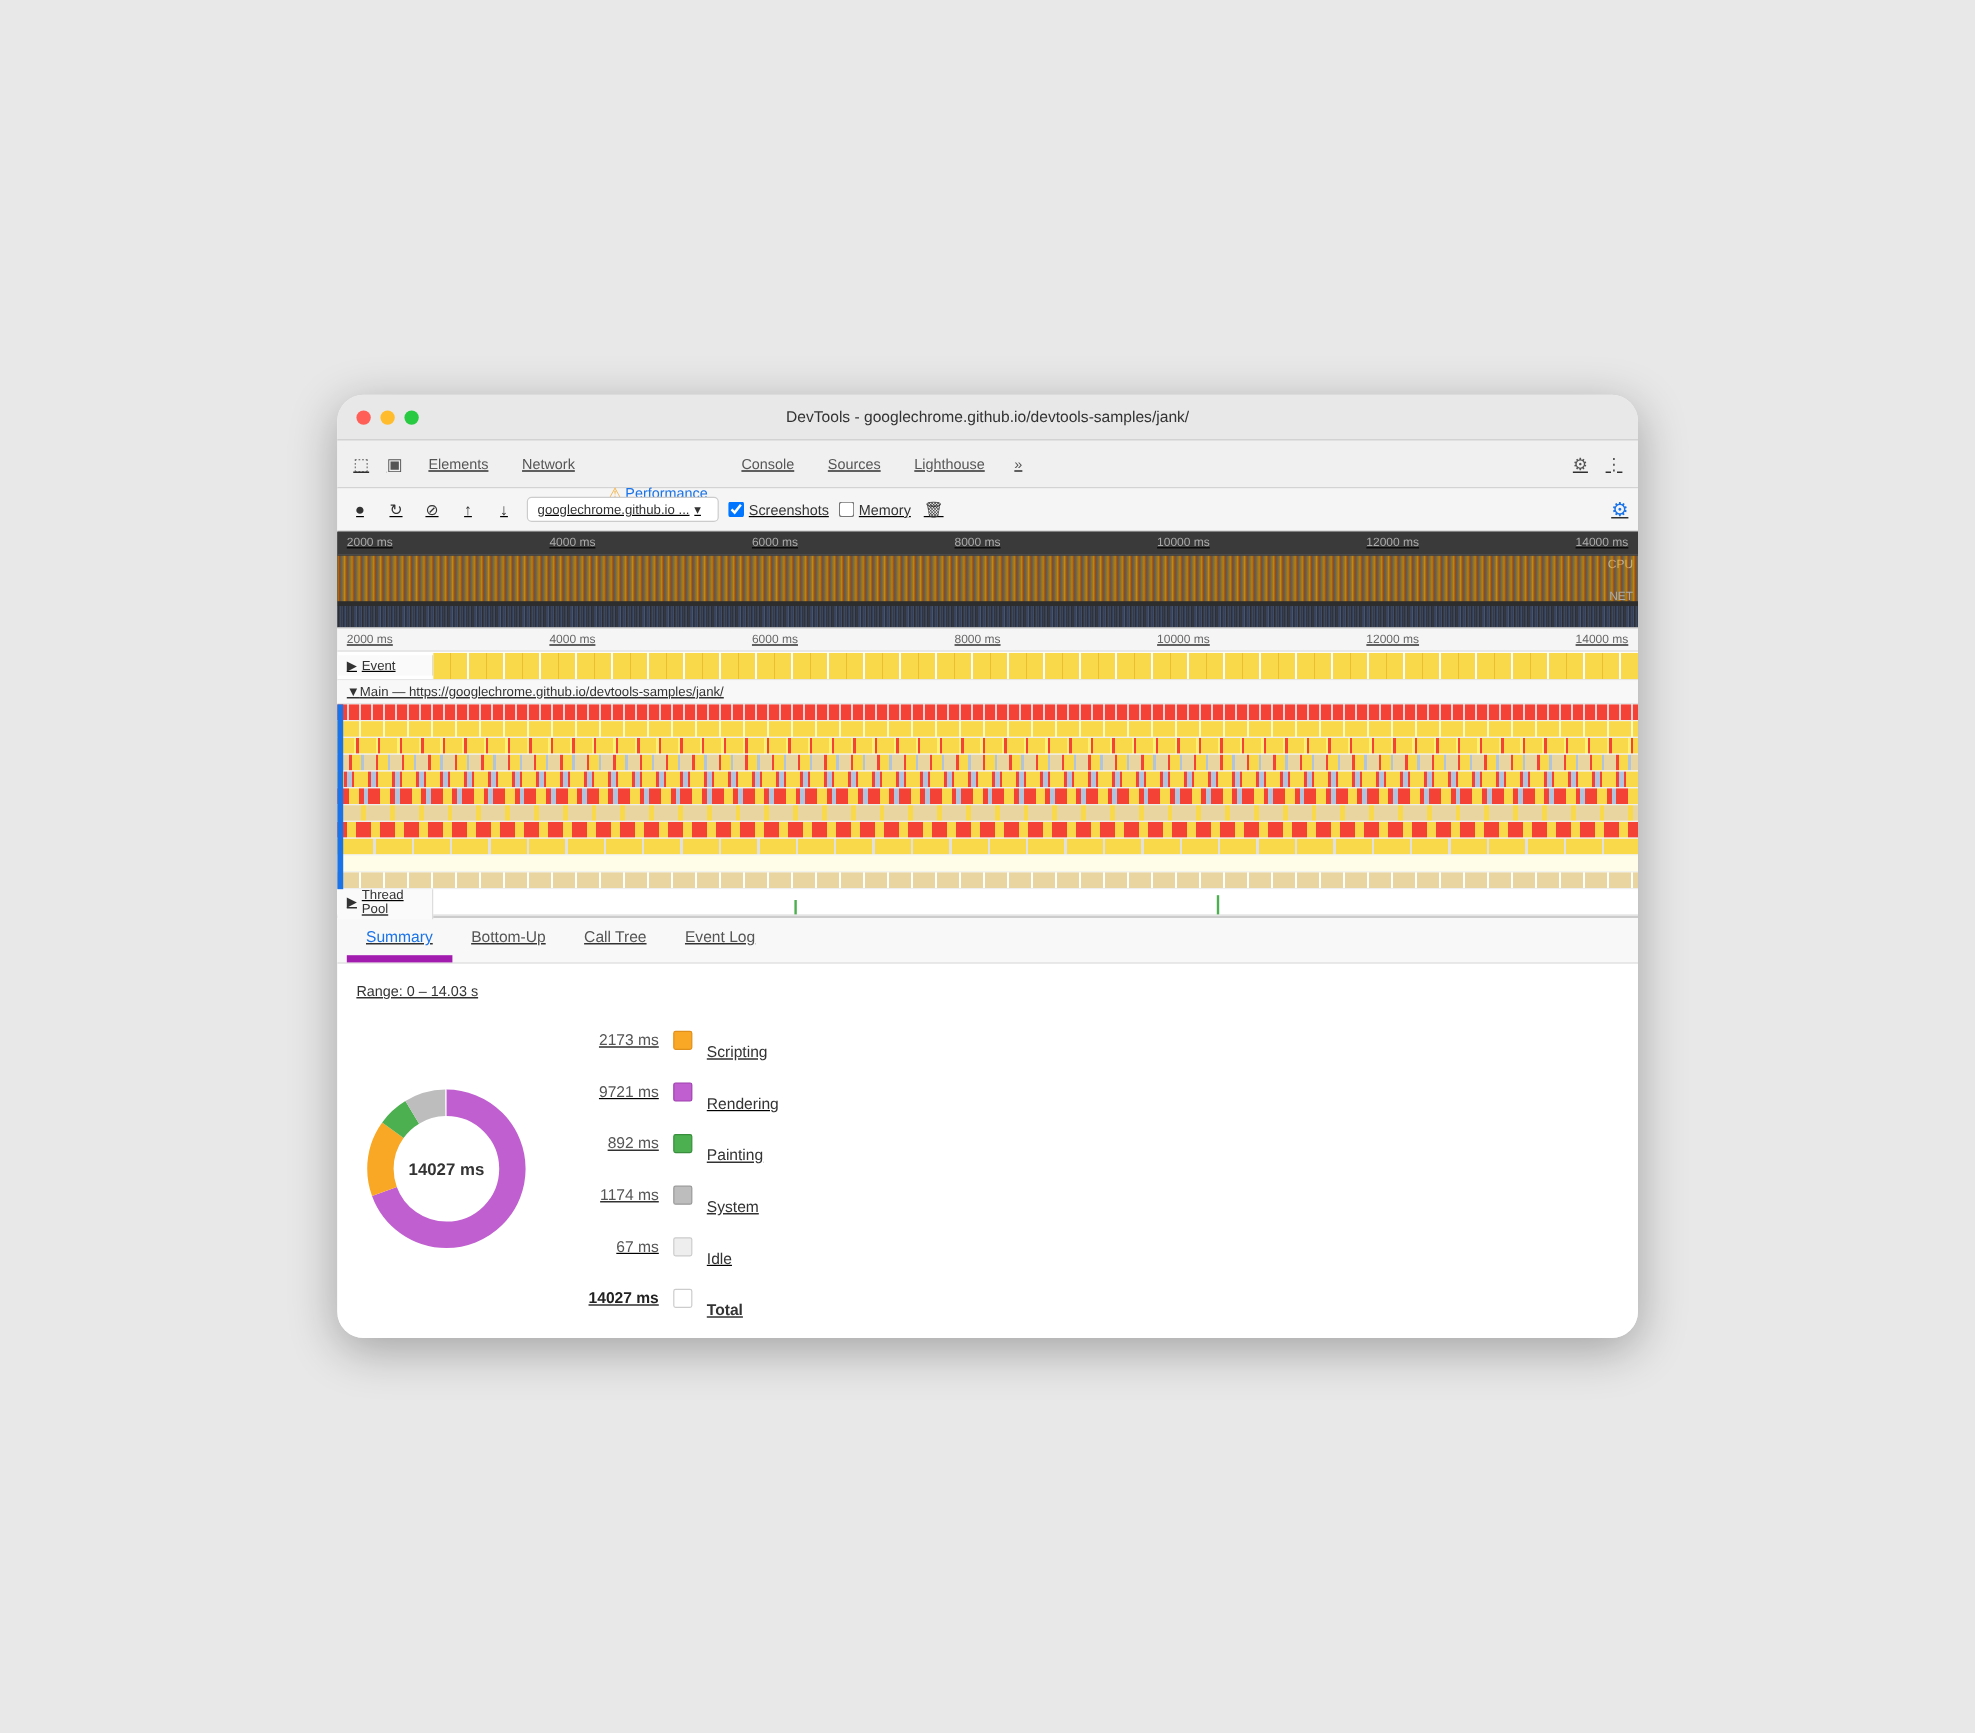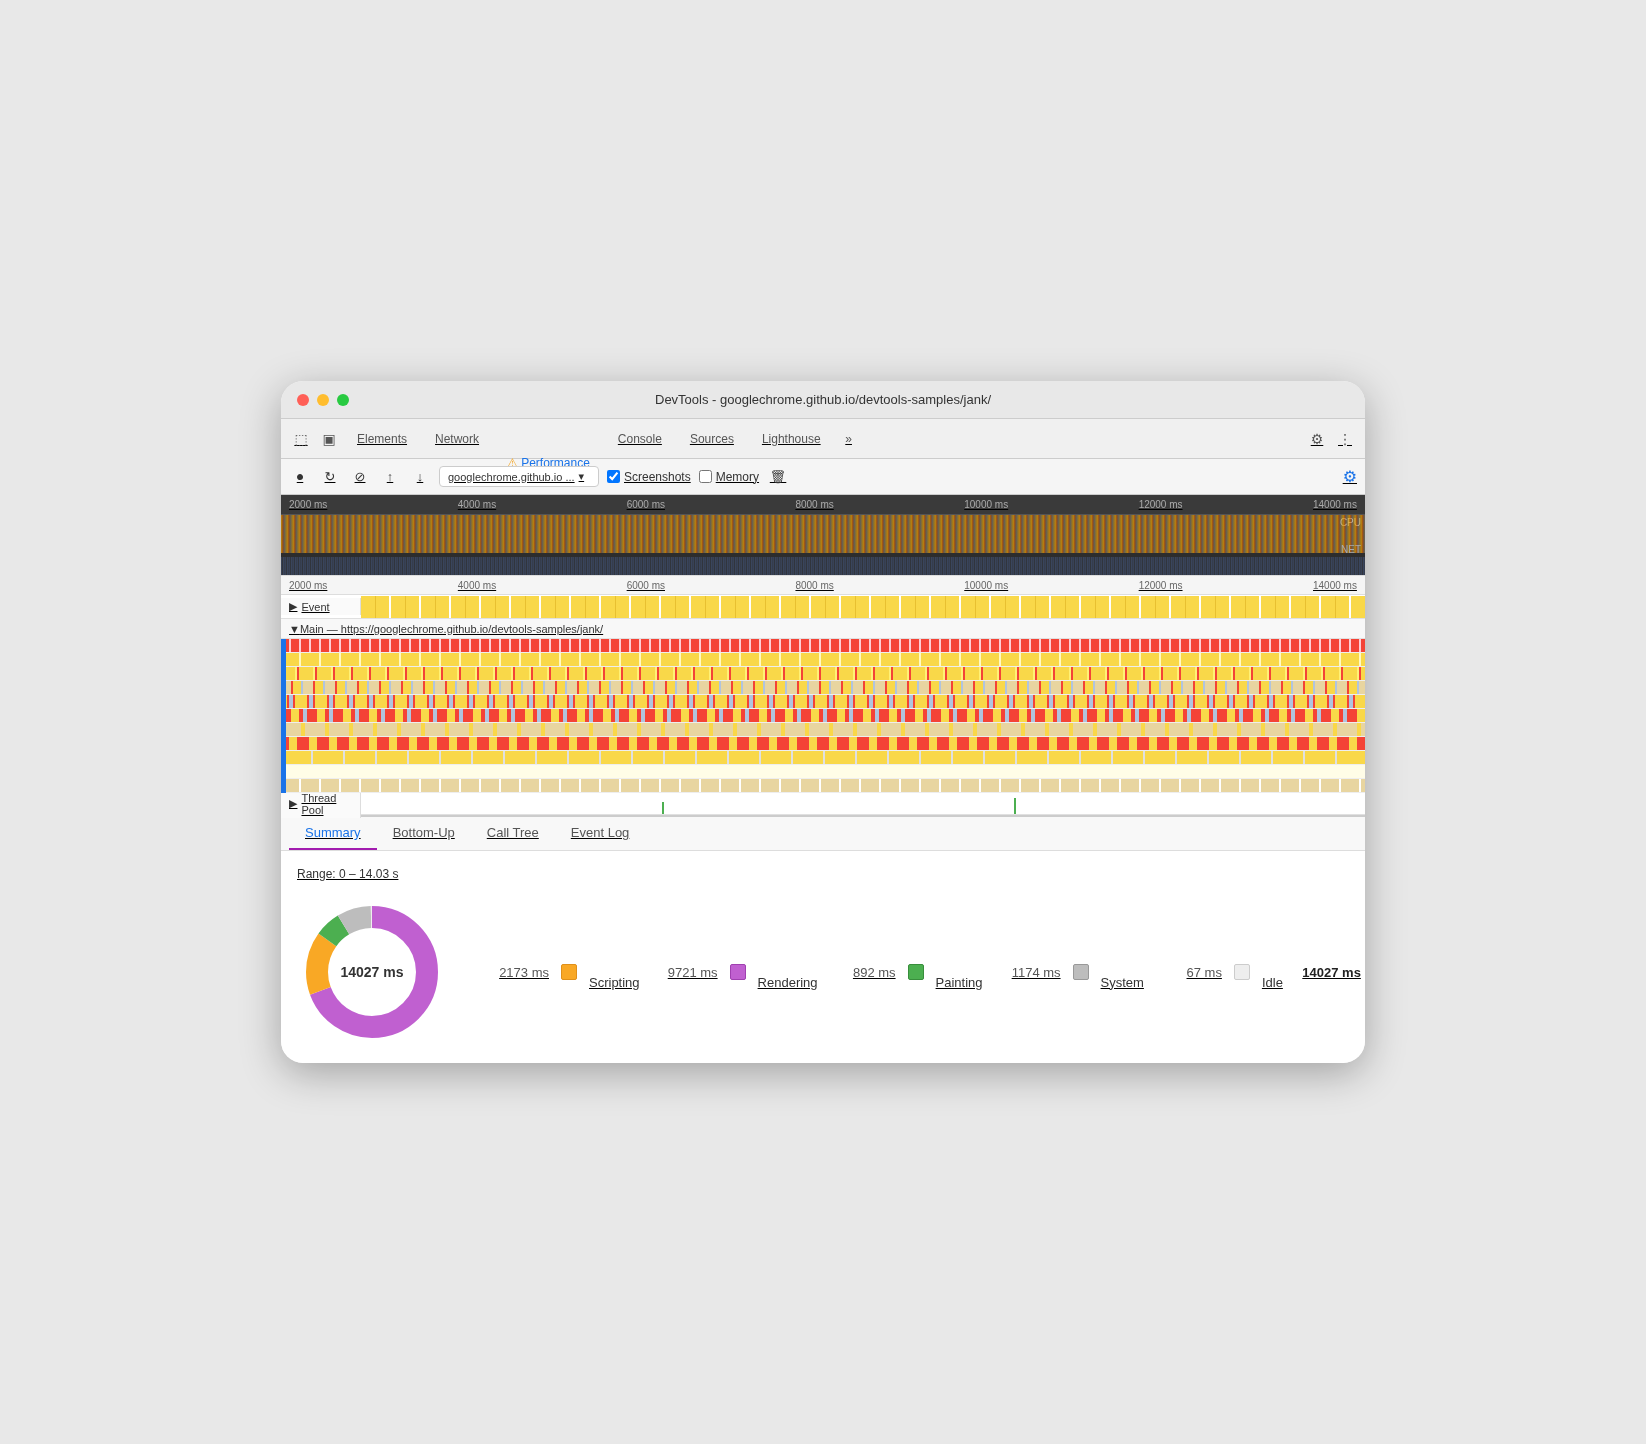--- a/index.html
+++ b/index.html
@@ -317,21 +317,21 @@
     }
     .bottom-tab {
       padding: 8px 16px;
       font-size: 13px;
       cursor: pointer;
       color: #555;
       border-bottom: 2px solid transparent;
     }
     .bottom-tab.active {
       color: #1a73e8;
-      border-bottom: 2px solid #a21caf;
+      border-bottom: 6px solid #a21caf;
       text-align: right;
     }
     .summary-content {
       padding: 16px;
       display: flex;
       flex-direction: column;
       gap: 16px;
     }
     .range-text {
       font-size: 12px;
@@ -352,20 +352,21 @@
       top: 50%;
       left: 50%;
       transform: translate(-50%, -50%);
       font-size: 14px;
       font-weight: 600;
       color: #333;
       white-space: nowrap;
     }
     .legend-table {
       display: flex;
+      flex-direction: column;
       gap: 8px;
     }
     .legend-row {
       display: flex;
       align-items: center;
       gap: 12px;
       font-size: 13px;
     }
     .legend-value {
       min-width: 70px;

